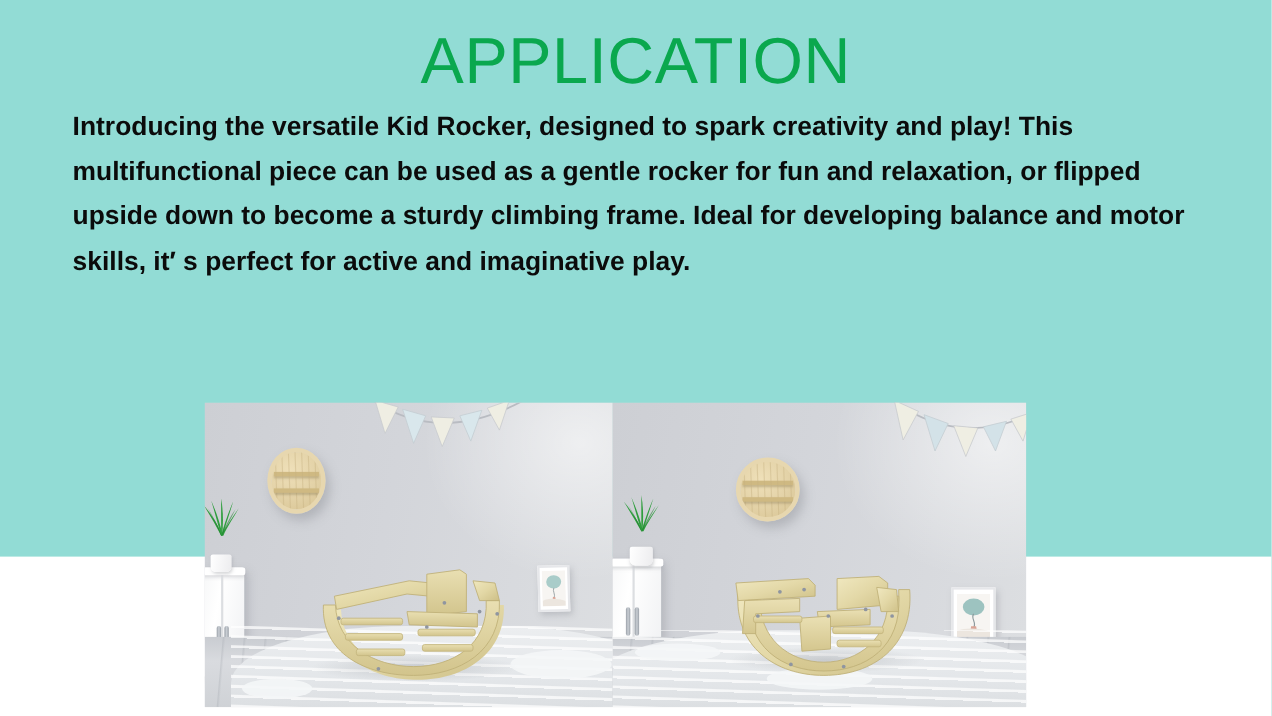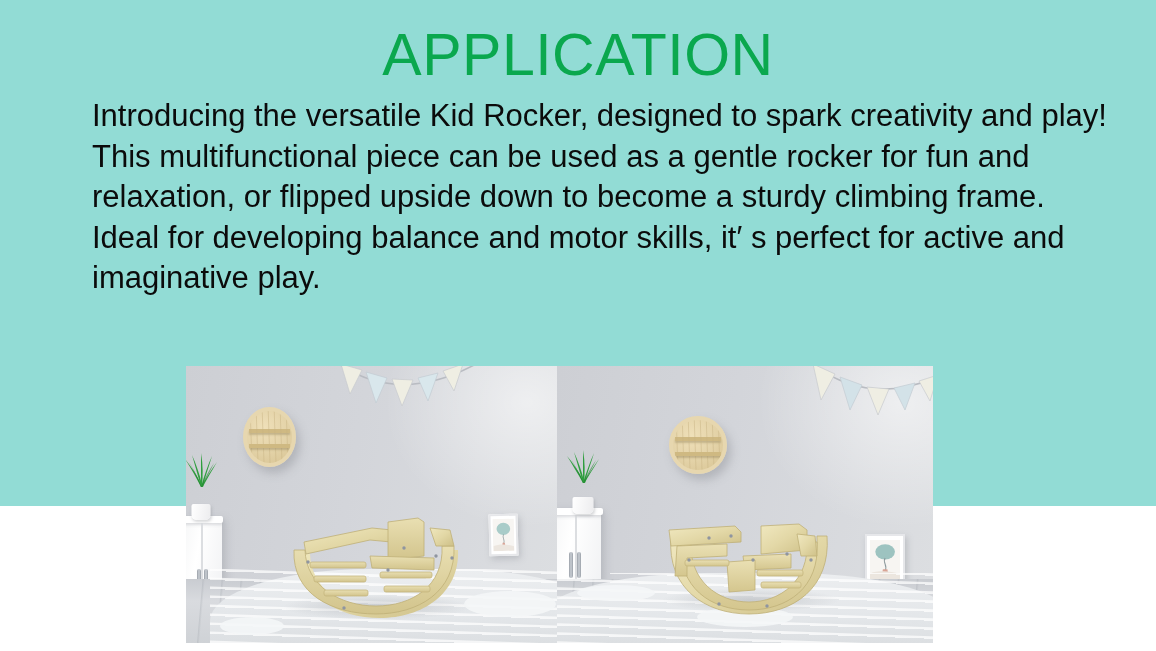--- a/index.html
+++ b/index.html
@@ -22,25 +22,25 @@
     font-size: 59px;
     line-height: 66px;
     font-weight: 400;
     color: #0aa84e;
     letter-spacing: 0.5px;
   }
 
   
   #body-text {
     position: absolute;
-    top: 96px; left: 92px; width: 1020px;
-    font-size: 31px;
+    top: 96px; left: 66px; width: 1020px;
+    font-size: 24px;
     line-height: 40.5px;
     color: #0b0b0b;
-    font-weight: 400;
+    font-weight: 700;
     white-space: pre-wrap;
   }
 
   
   #photo-strip {
     position: absolute;
     left: 186px; top: 366px;
     width: 747px; height: 277px;
     display: flex;
     overflow: hidden;

